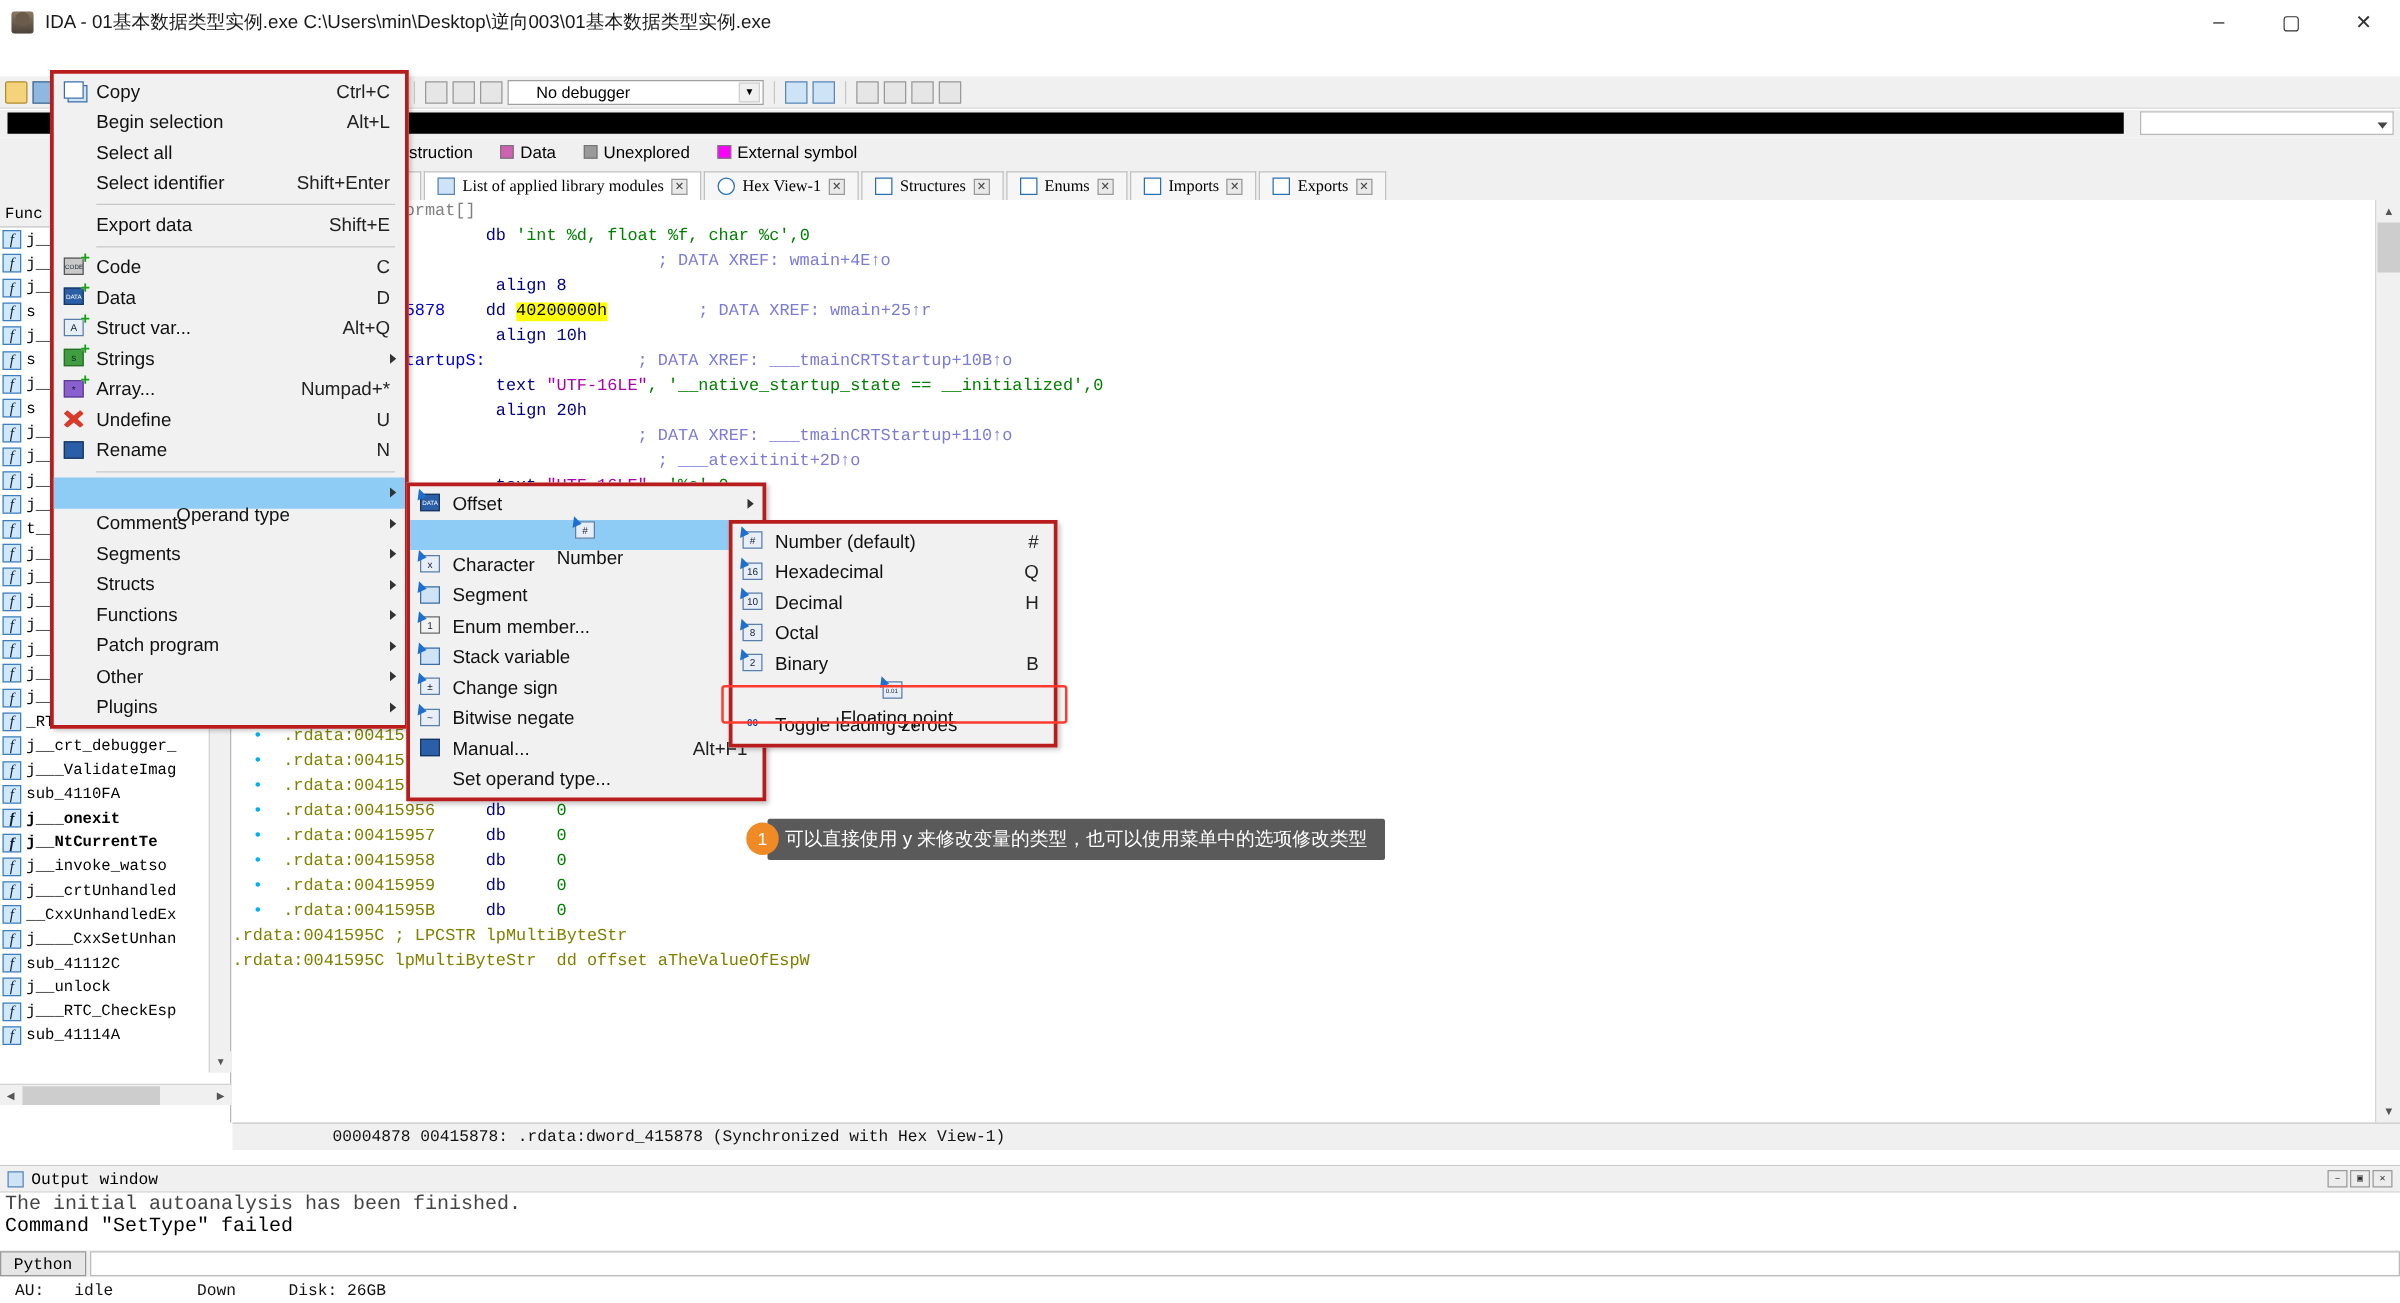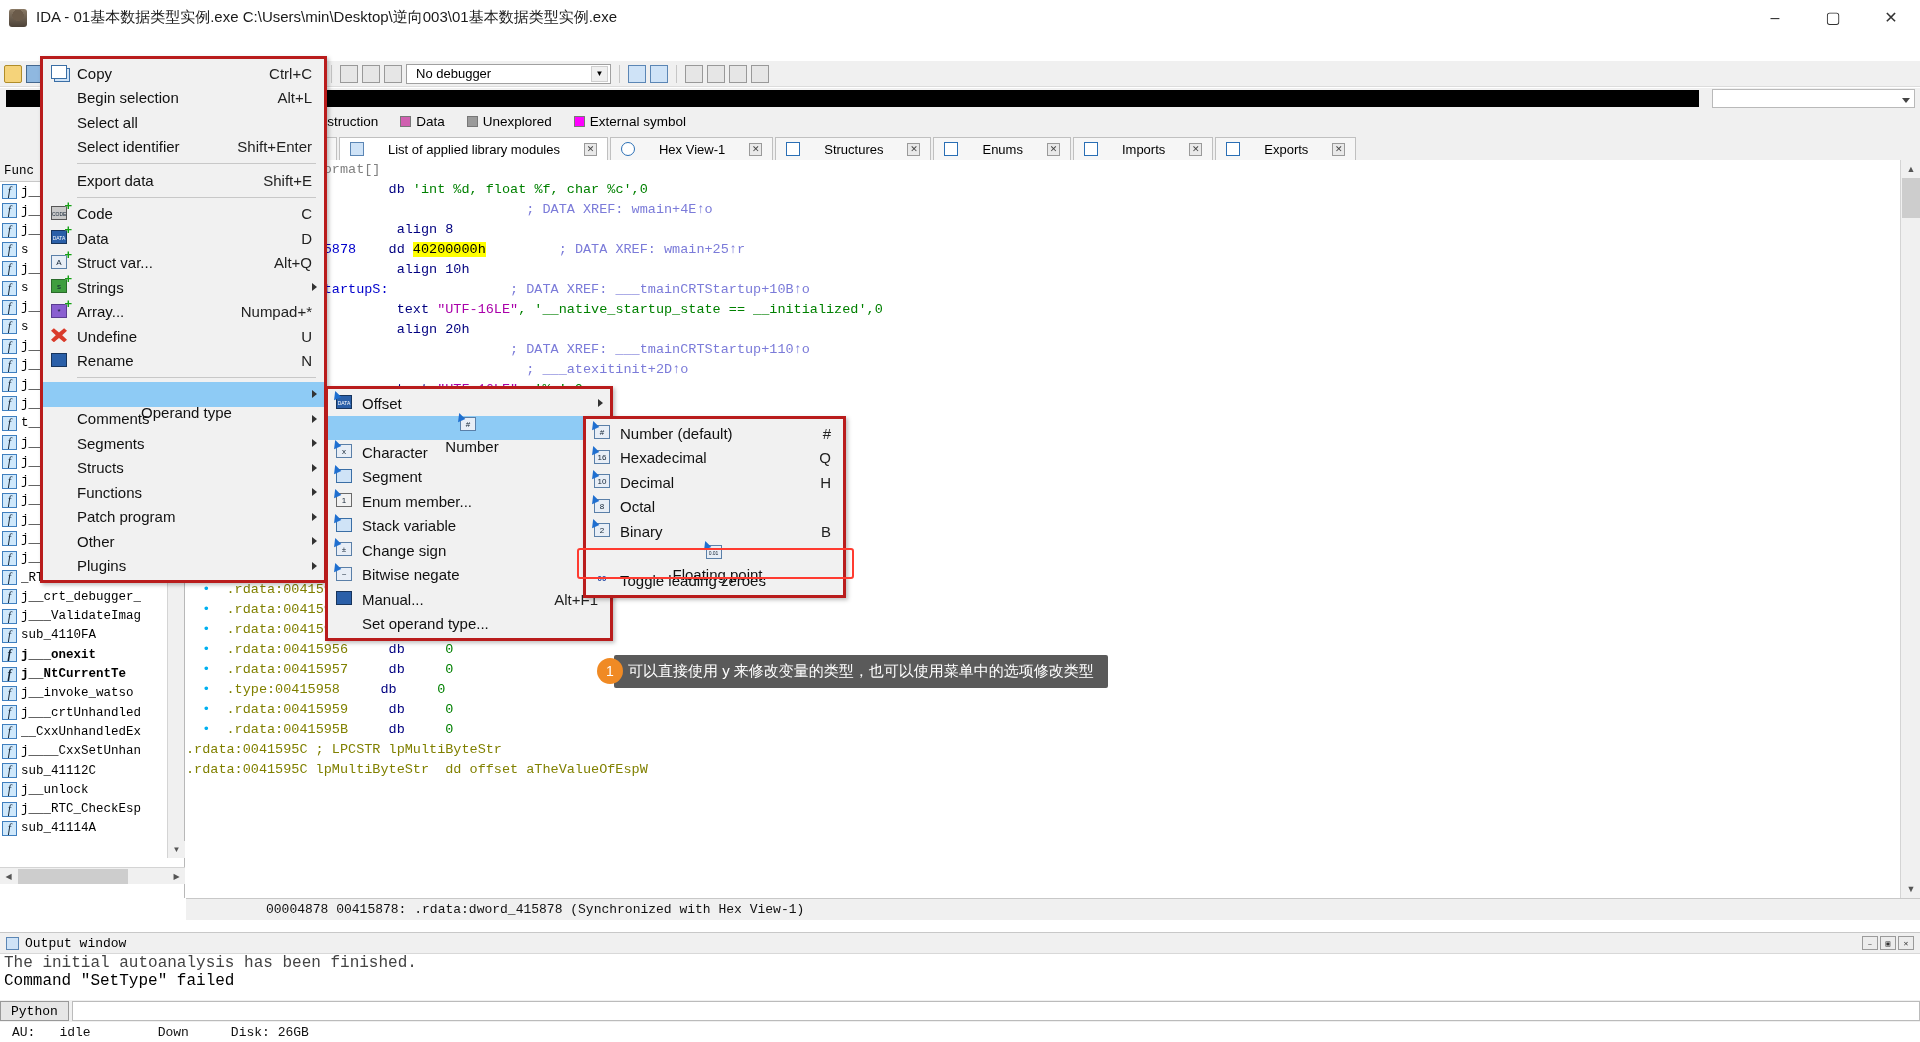--- a/index.html
+++ b/index.html
@@ -53,21 +53,21 @@
   .tb-sep { width:1px;height:18px;background:#c6c6c6;margin:0 4px; }
   .tb-ico { width:18px;height:18px;display:inline-block; position:relative; }
   .tb-arrow { width:7px;height:18px;display:inline-block;position:relative; }
   .tb-arrow::after {
     content:""; position:absolute; left:0; top:8px;
     border-left:3px solid transparent; border-right:3px solid transparent;
     border-top:4px solid #333;
   }
   .combo {
     height:20px; width:205px; border:1px solid #a0a0a0; background:#fff;
-    display:flex; align-items:center; padding-left:9px; font-size:13px;
+    display:flex; align-items:center; padding-left:22px; font-size:13px;
     position:relative;
   }
   .combo .carret {
     position:absolute; right:2px; top:1px; width:17px;height:16px;
     background:#f0f0f0; border:1px solid #cfcfcf; display:flex;
     align-items:center; justify-content:center; font-size:8px;
   }
 
   
   .navband {
@@ -92,22 +92,22 @@
   }
   .legend .sw { width:11px;height:11px;display:inline-block;margin-right:5px; border:1px solid #777;}
   .legend .grp { display:flex;align-items:center;margin-right:22px; }
 
   
   .tabstrip {
     position:absolute; left:0; top:132px; width:1920px; height:28px;
     background:#f0f0f0; display:flex; align-items:flex-end;
   }
   .tab {
-    height:23px; display:flex; align-items:center; gap:24px;
-    padding:0 10px; font-family:Liberation Sans, sans-serif; font-size:13px;
+    height:23px; display:flex; align-items:center; gap:6px;
+    padding:0 10px; font-family:Liberation Serif, serif; font-size:13px;
     border:1px solid #c0c0c0; border-bottom:none; background:#f6f6f6;
     margin-right:2px; position:relative; white-space:nowrap;
   }
   .tab.sel { background:#ffffff; }
   .tab .closebox {
     width:13px;height:13px;border:1px solid #9a9a9a;background:#e9e9e9;
     display:flex;align-items:center;justify-content:center;font-size:9px;color:#444;
   }
   .tab .redclose {
     width:15px;height:15px;background:#c7382a;border:1px solid #8d2a20;color:#fff;
@@ -565,21 +565,21 @@
         <div class="dline"><span class="dot">  •  </span><span class="c-rdata">.rdata</span><span style="display:inline-block;width:14ch"></span><span class="c-kw">db</span><span class="c-num">     0</span></div>
         <div class="dline"><span class="dot">  •  </span><span class="c-rdata">.rdata</span><span style="display:inline-block;width:14ch"></span><span class="c-kw">db</span><span class="c-num">     0</span></div>
         <div class="dline"><span class="dot">  •  </span><span class="c-rdata">.rdata</span><span style="display:inline-block;width:14ch"></span><span class="c-kw">db</span><span class="c-num">     0</span></div>
         <div class="dline"><span class="dot">  •  </span><span class="c-rdata">.rdata:00415951</span><span style="display:inline-block;width:5ch"></span><span class="c-kw">db</span><span class="c-num">     0</span></div>
         <div class="dline"><span class="dot">  •  </span><span class="c-rdata">.rdata:00415952</span><span style="display:inline-block;width:5ch"></span><span class="c-kw">db</span><span class="c-num">     0</span></div>
         <div class="dline"><span class="dot">  •  </span><span class="c-rdata">.rdata:00415953</span><span style="display:inline-block;width:5ch"></span><span class="c-kw">db</span><span class="c-num">     0</span></div>
         <div class="dline"><span class="dot">  •  </span><span class="c-rdata">.rdata:00415954</span><span style="display:inline-block;width:5ch"></span><span class="c-kw">db</span><span class="c-num">     0</span></div>
         <div class="dline"><span class="dot">  •  </span><span class="c-rdata">.rdata:00415955</span><span style="display:inline-block;width:5ch"></span><span class="c-kw">db</span><span class="c-num">     0</span></div>
         <div class="dline"><span class="dot">  •  </span><span class="c-rdata">.rdata:00415956</span><span style="display:inline-block;width:5ch"></span><span class="c-kw">db</span><span class="c-num">     0</span></div>
         <div class="dline"><span class="dot">  •  </span><span class="c-rdata">.rdata:00415957</span><span style="display:inline-block;width:5ch"></span><span class="c-kw">db</span><span class="c-num">     0</span></div>
-        <div class="dline"><span class="dot">  •  </span><span class="c-rdata">.type:00415958</span><span style="display:inline-block;width:5ch"></span><span class="c-kw">db</span><span class="c-num">     0</span></div>
+        <div class="dline"><span class="dot">  •  </span><span class="c-rdata">.rdata:00415958</span><span style="display:inline-block;width:5ch"></span><span class="c-kw">db</span><span class="c-num">     0</span></div>
         <div class="dline"><span class="dot">  •  </span><span class="c-rdata">.rdata:00415959</span><span style="display:inline-block;width:5ch"></span><span class="c-kw">db</span><span class="c-num">     0</span></div>
         <div class="dline"><span class="dot">  •  </span><span class="c-rdata">.rdata:0041595B</span><span style="display:inline-block;width:5ch"></span><span class="c-kw">db</span><span class="c-num">     0</span></div>
       </div>
     <div id="tail-lines">
         <div class="dline"><span class="c-rdata">.rdata:0041595C ; LPCSTR lpMultiByteStr</span></div>
         <div class="dline"><span class="c-rdata">.rdata:0041595C lpMultiByteStr  dd offset aTheValueOfEspW</span></div>
       </div>
   </div>
 
   <div class="vscroll-main">

